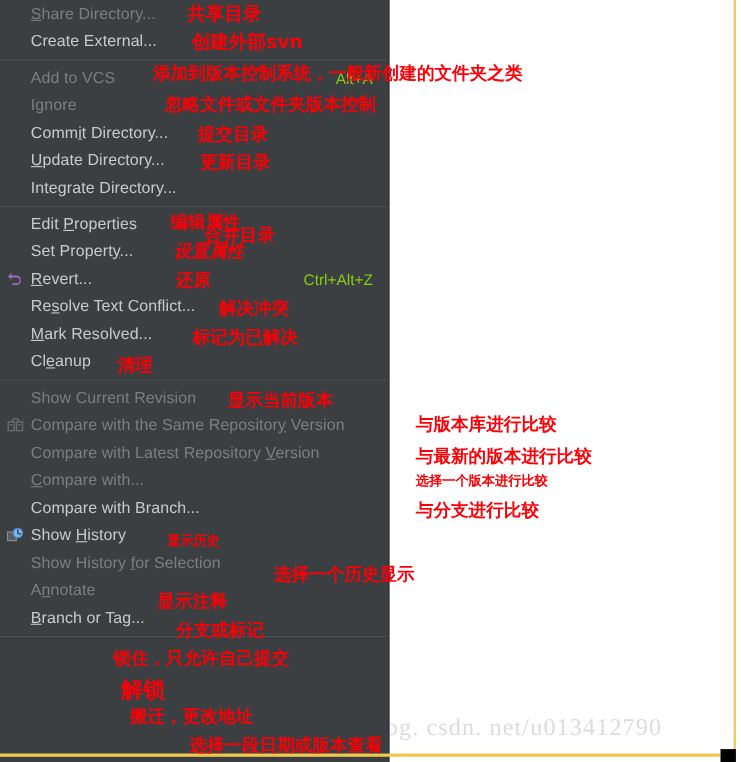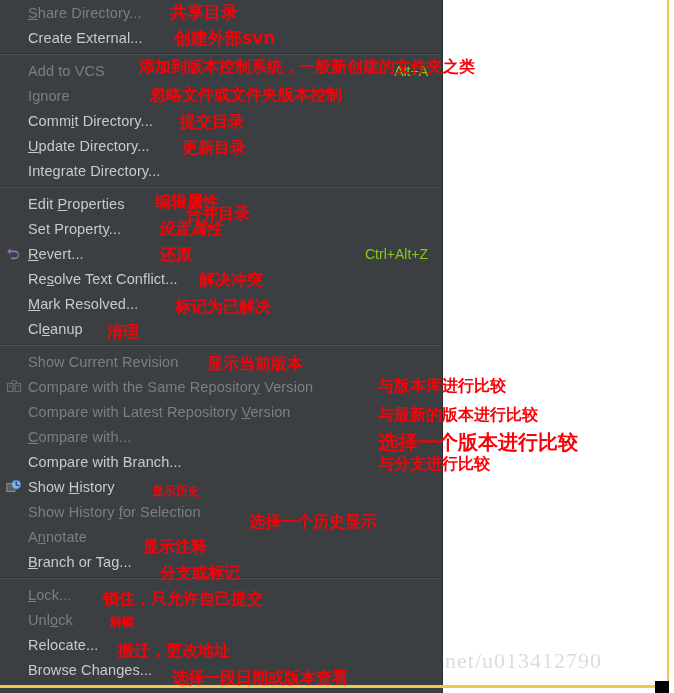--- a/index.html
+++ b/index.html
@@ -52,21 +52,21 @@
     letter-spacing: 1px;
     color: #dcdcdc;
     white-space: nowrap;
     user-select: none;
   }
 
   
   #menu {
     position: absolute;
     left: 0; top: 0;
-    width: 443px;
+    width: 354px;
     height: 693px;
     background: #3c3f41;
     border-right: 1px solid #2b2b2b;
     box-sizing: border-box;
   }
   .menu-group { position: relative; }
   .separator {
     height: 1px;
     background: #4f5254;
     border-top: 1px solid #323537;
@@ -225,61 +225,47 @@
           <span class="mi-label">Show History <u>f</u>or Selection</span>
         </div>
         <div class="menu-item disabled">
           <span class="mi-label">A<u>n</u>notate</span>
         </div>
         <div class="menu-item">
           <span class="mi-label"><u>B</u>ranch or Tag...</span>
         </div>
       </div>
       <div class="separator"></div>
-      <div class="menu-group">
-        <div class="menu-item disabled">
-          <span class="mi-label"><u>L</u>ock...</span>
-        </div>
-        <div class="menu-item disabled">
-          <span class="mi-label">Unl<u>o</u>ck</span>
-        </div>
-        <div class="menu-item">
-          <span class="mi-label">Relocate...</span>
-        </div>
-        <div class="menu-item">
-          <span class="mi-label">Browse Changes...</span>
-        </div>
-      </div>
     </div>
 
   <div id="anno-layer">
       <div class="anno" style="left: 170px; top: 1px; font-size: 17px;">共享目录</div>
       <div class="anno" style="left: 174px; top: 27px; font-size: 17px;">创建外部svn</div>
       <div class="anno" style="left: 139px; top: 57px; font-size: 16px;">添加到版本控制系统，一般新创建的文件夹之类</div>
       <div class="anno" style="left: 150px; top: 85px; font-size: 16px;">忽略文件或文件夹版本控制</div>
       <div class="anno" style="left: 180px; top: 112px; font-size: 16px;">提交目录</div>
       <div class="anno" style="left: 182px; top: 138px; font-size: 16px;">更新目录</div>
       <div class="anno" style="left: 186px; top: 163px; font-size: 16px; margin-top: 41px;">合并目录</div>
       <div class="anno" style="left: 155px; top: 192px; font-size: 16px;">编辑属性</div>
       <div class="anno" style="left: 158px; top: 219px; font-size: 16px; font-style: italic;">设置属性</div>
       <div class="anno" style="left: 160px; top: 245px; font-size: 16px;">还原</div>
       <div class="anno" style="left: 199px; top: 270px; font-size: 16px;">解决冲突</div>
       <div class="anno" style="left: 175px; top: 297px; font-size: 16px;">标记为已解决</div>
       <div class="anno" style="left: 107px; top: 322px; font-size: 16px;">清理</div>
       <div class="anno" style="left: 207px; top: 354px; font-size: 16px;">显示当前版本</div>
       <div class="anno" style="left: 378px; top: 376px; font-size: 16px;">与版本库进行比较</div>
       <div class="anno" style="left: 378px; top: 405px; font-size: 16px;">与最新的版本进行比较</div>
-      <div class="anno" style="left: 378px; top: 429px; font-size: 20px;">选择一个版本进行比较</div>
+      <div class="anno" style="left: 378px; top: 429px; font-size: 12px;">选择一个版本进行比较</div>
       <div class="anno" style="left: 378px; top: 454px; font-size: 16px;">与分支进行比较</div>
       <div class="anno" style="left: 152px; top: 483px; font-size: 12px;">显示历史</div>
       <div class="anno" style="left: 249px; top: 512px; font-size: 16px;">选择一个历史显示</div>
       <div class="anno" style="left: 143px; top: 537px; font-size: 16px;">显示注释</div>
       <div class="anno" style="left: 160px; top: 563px; font-size: 16px;">分支或标记</div>
       <div class="anno" style="left: 103px; top: 589px; font-size: 16px;">锁住，只允许自己提交</div>
-      <div class="anno" style="left: 110px; top: 614px; font-size: 12px;">解锁</div>
+      <div class="anno" style="left: 110px; top: 614px; font-size: 20px;">解锁</div>
       <div class="anno" style="left: 118px; top: 641px; font-size: 16px;">搬迁，更改地址</div>
       <div class="anno" style="left: 172px; top: 668px; font-size: 16px;">选择一段日期或版本查看</div>
     </div>
 
   <div class="border-right"></div>
   <div class="border-bottom"></div>
   <div class="corner-block"></div>
 </div>
 
 </body></html>

